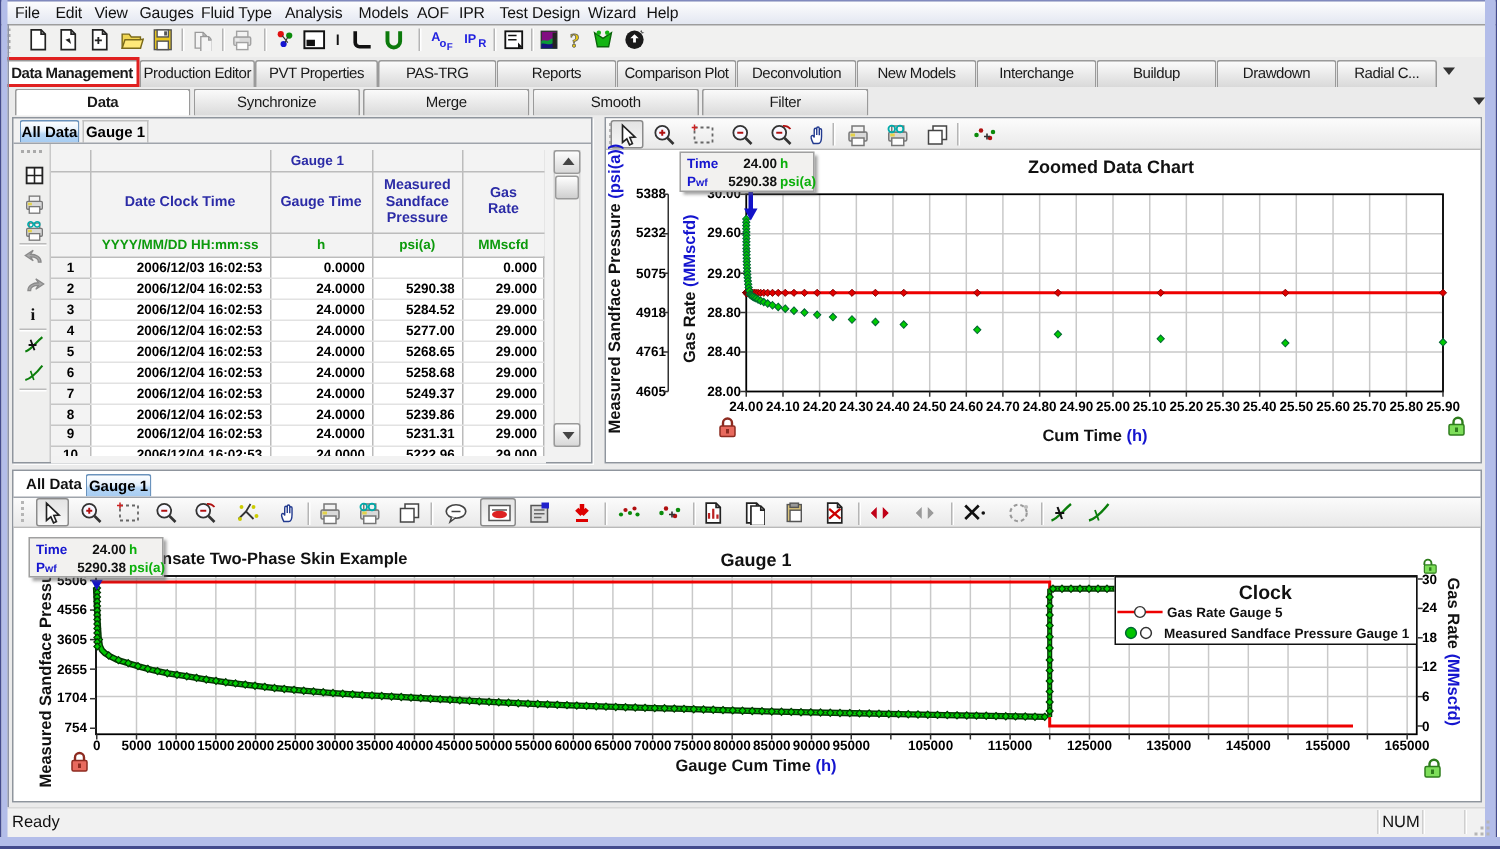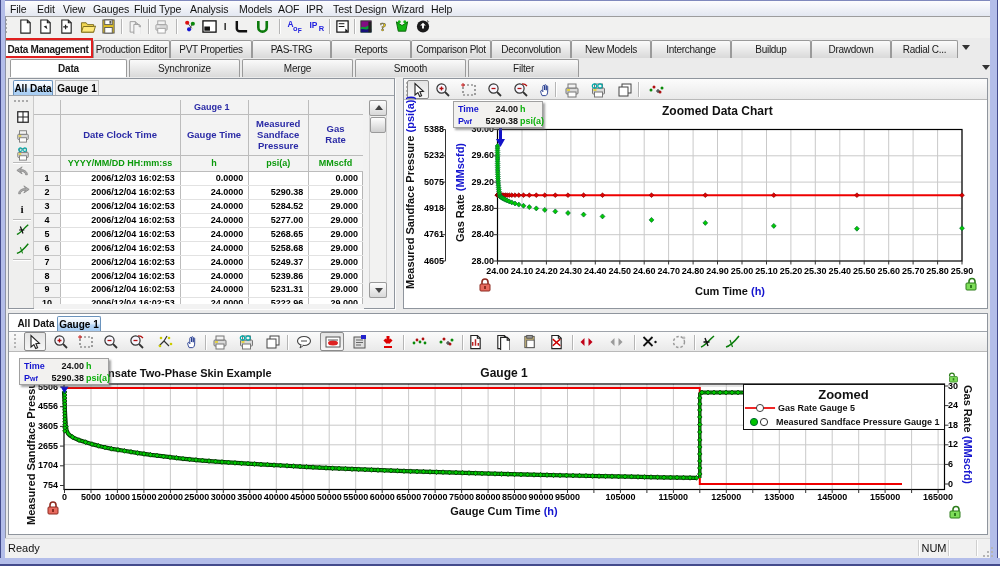--- a/index.html
+++ b/index.html
@@ -153,21 +153,21 @@
     <circle cx="9.5" cy="4" r="2.2" fill="none" stroke="#0aa" stroke-width="1.2"></circle>
   </svg><svg class="icon" style="left:617px;top:81.5px" width="16" height="16" viewBox="0 0 16 16">
     <rect x="5" y="2" width="9" height="9" fill="#fff" stroke="#444"></rect>
     <rect x="2" y="5" width="9" height="9" fill="#fff" stroke="#444"></rect>
   </svg><div class="sep-v" style="left:638px;top:82px;height:15px;"></div><svg class="icon" style="left:647px;top:81.5px" width="18" height="16" viewBox="0 0 16 16">
     <circle cx="3" cy="8" r="1.5" fill="#0a8a0a"></circle>
     <circle cx="6" cy="5" r="1.5" fill="#b01010"></circle>
     <circle cx="12" cy="10" r="1.5" fill="#b01010"></circle>
     <circle cx="14" cy="6" r="1.5" fill="#0a8a0a"></circle>
     <path d="M8 9h4M10 7v4" stroke="#333" stroke-width="1.1"></path>
-  </svg><div class="abs b" style="left:662px;top:104px;width:200px;text-align:left;font-size:12px;color:#111;">Zoomed Data Chart</div><svg class="abs" style="left:403px;top:99px;z-index:5" width="585" height="209" viewBox="0 0 585 209">
+  </svg><div class="abs b" style="left:596px;top:104px;width:200px;text-align:right;font-size:12px;color:#111;">Zoomed Data Chart</div><svg class="abs" style="left:403px;top:99px;z-index:5" width="585" height="209" viewBox="0 0 585 209">
     <line x1="119.0" y1="30.5" x2="119.0" y2="162" stroke="#c9c9c9" stroke-width="1"></line>
     <line x1="143.4" y1="30.5" x2="143.4" y2="162" stroke="#c9c9c9" stroke-width="1"></line>
     <line x1="167.9" y1="30.5" x2="167.9" y2="162" stroke="#c9c9c9" stroke-width="1"></line>
     <line x1="192.3" y1="30.5" x2="192.3" y2="162" stroke="#c9c9c9" stroke-width="1"></line>
     <line x1="216.8" y1="30.5" x2="216.8" y2="162" stroke="#c9c9c9" stroke-width="1"></line>
     <line x1="241.2" y1="30.5" x2="241.2" y2="162" stroke="#c9c9c9" stroke-width="1"></line>
     <line x1="265.6" y1="30.5" x2="265.6" y2="162" stroke="#c9c9c9" stroke-width="1"></line>
     <line x1="290.1" y1="30.5" x2="290.1" y2="162" stroke="#c9c9c9" stroke-width="1"></line>
     <line x1="314.5" y1="30.5" x2="314.5" y2="162" stroke="#c9c9c9" stroke-width="1"></line>
     <line x1="339.0" y1="30.5" x2="339.0" y2="162" stroke="#c9c9c9" stroke-width="1"></line>
@@ -689,21 +689,21 @@
     <path d="M842 38.1 l2.3 2.4 l-2.3 2.4 l-2.3 -2.4 z" fill="#00cc00" stroke="#043704" stroke-width="0.8"></path>
     <path d="M848 38.1 l2.3 2.4 l-2.3 2.4 l-2.3 -2.4 z" fill="#00cc00" stroke="#043704" stroke-width="0.8"></path>
     <path d="M854 38.1 l2.3 2.4 l-2.3 2.4 l-2.3 -2.4 z" fill="#00cc00" stroke="#043704" stroke-width="0.8"></path>
     <path d="M860 38.1 l2.3 2.4 l-2.3 2.4 l-2.3 -2.4 z" fill="#00cc00" stroke="#043704" stroke-width="0.8"></path>
     <path d="M866 38.1 l2.3 2.4 l-2.3 2.4 l-2.3 -2.4 z" fill="#00cc00" stroke="#043704" stroke-width="0.8"></path>
     <path d="M872 38.1 l2.3 2.4 l-2.3 2.4 l-2.3 -2.4 z" fill="#00cc00" stroke="#043704" stroke-width="0.8"></path>
     <path d="M878 38.1 l2.3 2.4 l-2.3 2.4 l-2.3 -2.4 z" fill="#00cc00" stroke="#043704" stroke-width="0.8"></path>
     <path d="M884 38.1 l2.3 2.4 l-2.3 2.4 l-2.3 -2.4 z" fill="#00cc00" stroke="#043704" stroke-width="0.8"></path>
     <path d="M890 38.1 l2.3 2.4 l-2.3 2.4 l-2.3 -2.4 z" fill="#00cc00" stroke="#043704" stroke-width="0.8"></path>
     <path d="M50.5 34.5 h8 l-4 7 z" fill="#1212c8"></path>
-  </svg><div class="abs" style="left:742.5px;top:384px;width:202.5px;height:46px;background:#fff;border:1.5px solid #111;z-index:8;"></div><div class="abs b" style="left:742.5px;top:387px;width:202px;text-align:center;font-size:13px;color:#111;z-index:9;">Zoomed</div><svg class="icon" style="left:744px;top:403px;z-index:9" width="32" height="10" viewBox="0 0 34 10">
+  </svg><div class="abs" style="left:742.5px;top:384px;width:202.5px;height:46px;background:#fff;border:1.5px solid #111;z-index:8;"></div><div class="abs b" style="left:742.5px;top:387px;width:202px;text-align:center;font-size:13px;color:#111;z-index:9;">Clock</div><svg class="icon" style="left:744px;top:403px;z-index:9" width="32" height="10" viewBox="0 0 34 10">
     <line x1="1" y1="5" x2="33" y2="5" stroke="#ee0000" stroke-width="1.8"></line>
     <circle cx="17" cy="5" r="3.8" fill="#fff" stroke="#333"></circle>
   </svg><div class="abs b" style="left:778px;top:402.5px;font-size:9px;color:#111;z-index:9;">Gas Rate Gauge 5</div><svg class="icon" style="left:748px;top:416.5px;z-index:9" width="26" height="10" viewBox="0 0 26 10">
     <circle cx="6" cy="5" r="3.6" fill="#00c400" stroke="#063"></circle>
     <circle cx="16" cy="5" r="3.6" fill="#fff" stroke="#333"></circle>
   </svg><div class="abs b" style="left:776px;top:416.5px;font-size:9px;color:#111;z-index:9;">Measured Sandface Pressure Gauge 1</div><div class="abs b" style="left:28px;top:381.5px;width:30px;text-align:right;font-size:9px;z-index:4;">5506</div><div class="abs b" style="left:28px;top:401.2px;width:30px;text-align:right;font-size:9px;z-index:4;">4556</div><div class="abs b" style="left:28px;top:420.9px;width:30px;text-align:right;font-size:9px;z-index:4;">3605</div><div class="abs b" style="left:28px;top:440.6px;width:30px;text-align:right;font-size:9px;z-index:4;">2655</div><div class="abs b" style="left:28px;top:460.3px;width:30px;text-align:right;font-size:9px;z-index:4;">1704</div><div class="abs b" style="left:28px;top:480.0px;width:30px;text-align:right;font-size:9px;z-index:4;">754</div><div class="abs b" style="left:948px;top:380.5px;width:14px;font-size:9px;z-index:4;">30</div><div class="abs b" style="left:948px;top:400.1px;width:14px;font-size:9px;z-index:4;">24</div><div class="abs b" style="left:948px;top:419.7px;width:14px;font-size:9px;z-index:4;">18</div><div class="abs b" style="left:948px;top:439.3px;width:14px;font-size:9px;z-index:4;">12</div><div class="abs b" style="left:948px;top:458.9px;width:14px;font-size:9px;z-index:4;">6</div><div class="abs b" style="left:948px;top:478.5px;width:14px;font-size:9px;z-index:4;">0</div><div class="abs b" style="left:47.5px;top:492px;width:34px;text-align:center;font-size:9px;">0</div><div class="abs b" style="left:73.9725px;top:492px;width:34px;text-align:center;font-size:9px;">5000</div><div class="abs b" style="left:100.445px;top:492px;width:34px;text-align:center;font-size:9px;">10000</div><div class="abs b" style="left:126.91749999999999px;top:492px;width:34px;text-align:center;font-size:9px;">15000</div><div class="abs b" style="left:153.39px;top:492px;width:34px;text-align:center;font-size:9px;">20000</div><div class="abs b" style="left:179.86249999999998px;top:492px;width:34px;text-align:center;font-size:9px;">25000</div><div class="abs b" style="left:206.33499999999998px;top:492px;width:34px;text-align:center;font-size:9px;">30000</div><div class="abs b" style="left:232.8075px;top:492px;width:34px;text-align:center;font-size:9px;">35000</div><div class="abs b" style="left:259.28px;top:492px;width:34px;text-align:center;font-size:9px;">40000</div><div class="abs b" style="left:285.7525px;top:492px;width:34px;text-align:center;font-size:9px;">45000</div><div class="abs b" style="left:312.22499999999997px;top:492px;width:34px;text-align:center;font-size:9px;">50000</div><div class="abs b" style="left:338.6975px;top:492px;width:34px;text-align:center;font-size:9px;">55000</div><div class="abs b" style="left:365.16999999999996px;top:492px;width:34px;text-align:center;font-size:9px;">60000</div><div class="abs b" style="left:391.6425px;top:492px;width:34px;text-align:center;font-size:9px;">65000</div><div class="abs b" style="left:418.115px;top:492px;width:34px;text-align:center;font-size:9px;">70000</div><div class="abs b" style="left:444.5875px;top:492px;width:34px;text-align:center;font-size:9px;">75000</div><div class="abs b" style="left:471.06px;top:492px;width:34px;text-align:center;font-size:9px;">80000</div><div class="abs b" style="left:497.5325px;top:492px;width:34px;text-align:center;font-size:9px;">85000</div><div class="abs b" style="left:524.005px;top:492px;width:34px;text-align:center;font-size:9px;">90000</div><div class="abs b" style="left:550.4775px;top:492px;width:34px;text-align:center;font-size:9px;">95000</div><div class="abs b" style="left:600.4225px;top:492px;width:40px;text-align:center;font-size:9px;">105000</div><div class="abs b" style="left:653.3675px;top:492px;width:40px;text-align:center;font-size:9px;">115000</div><div class="abs b" style="left:706.3125px;top:492px;width:40px;text-align:center;font-size:9px;">125000</div><div class="abs b" style="left:759.2574999999999px;top:492px;width:40px;text-align:center;font-size:9px;">135000</div><div class="abs b" style="left:812.2025px;top:492px;width:40px;text-align:center;font-size:9px;">145000</div><div class="abs b" style="left:865.1474999999999px;top:492px;width:40px;text-align:center;font-size:9px;">155000</div><div class="abs b" style="left:918.0925px;top:492px;width:40px;text-align:center;font-size:9px;">165000</div><div class="abs b" style="left:404px;top:505px;width:200px;text-align:center;font-size:11px;"><span style="color:#111;">Gauge Cum Time </span><span class="blu">(h)</span></div><div class="abs b vtext" style="left:25px;top:385px;height:140px;font-size:11px;color:#111;">Measured Sandface Pressur</div><div class="abs b vtextd" style="left:962px;top:385px;height:105px;font-size:11px;"><span style="color:#111;">Gas Rate </span><span class="blu">(MMscfd)</span></div><svg class="icon" style="left:46px;top:500px;z-index:6" width="14" height="15" viewBox="0 0 14 15">
     <path d="M4 7V5a3 3 0 0 1 6 0v2" fill="none" stroke="#8d2b20" stroke-width="1.6"></path>
     <rect x="2" y="7" width="10" height="7" rx="1" fill="#e86a5e" stroke="#8d2b20"></rect>
     <rect x="6" y="9" width="2" height="3" fill="#8d2b20"></rect>
   </svg><span style="display:inline"></span><svg class="icon" style="left:948px;top:371px;z-index:6" width="11" height="12" viewBox="0 0 14 15">

